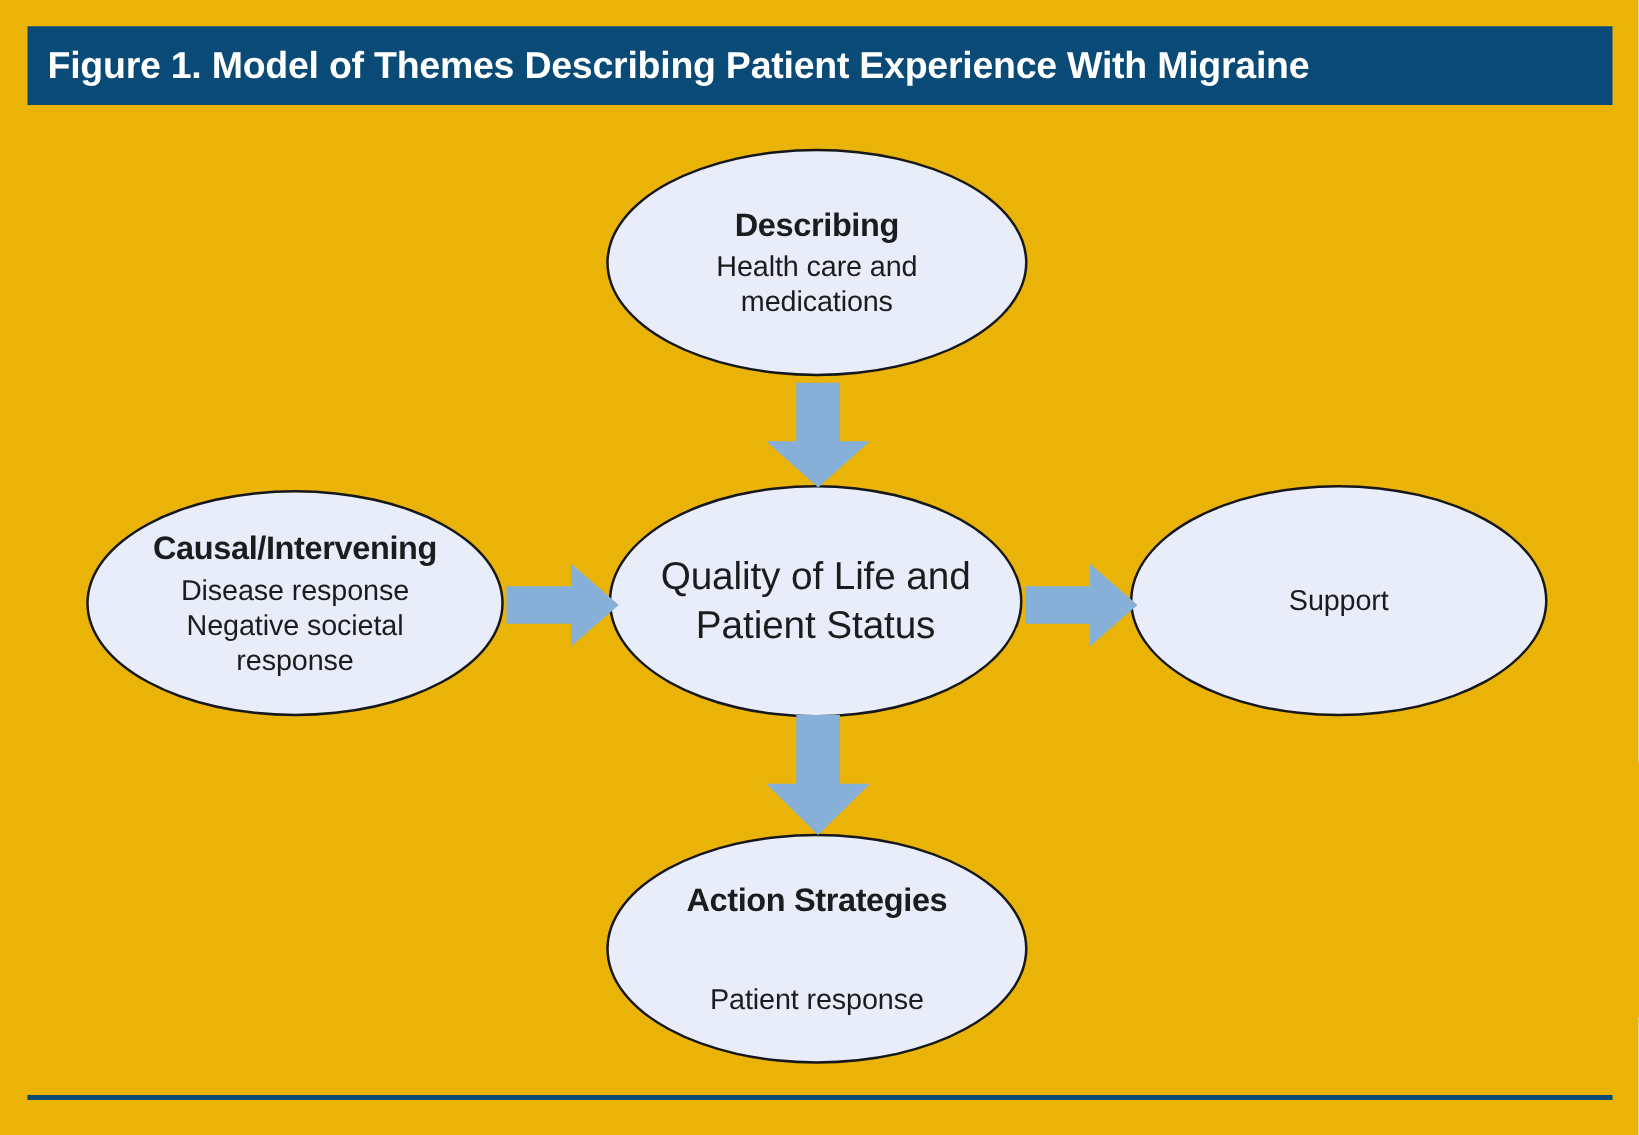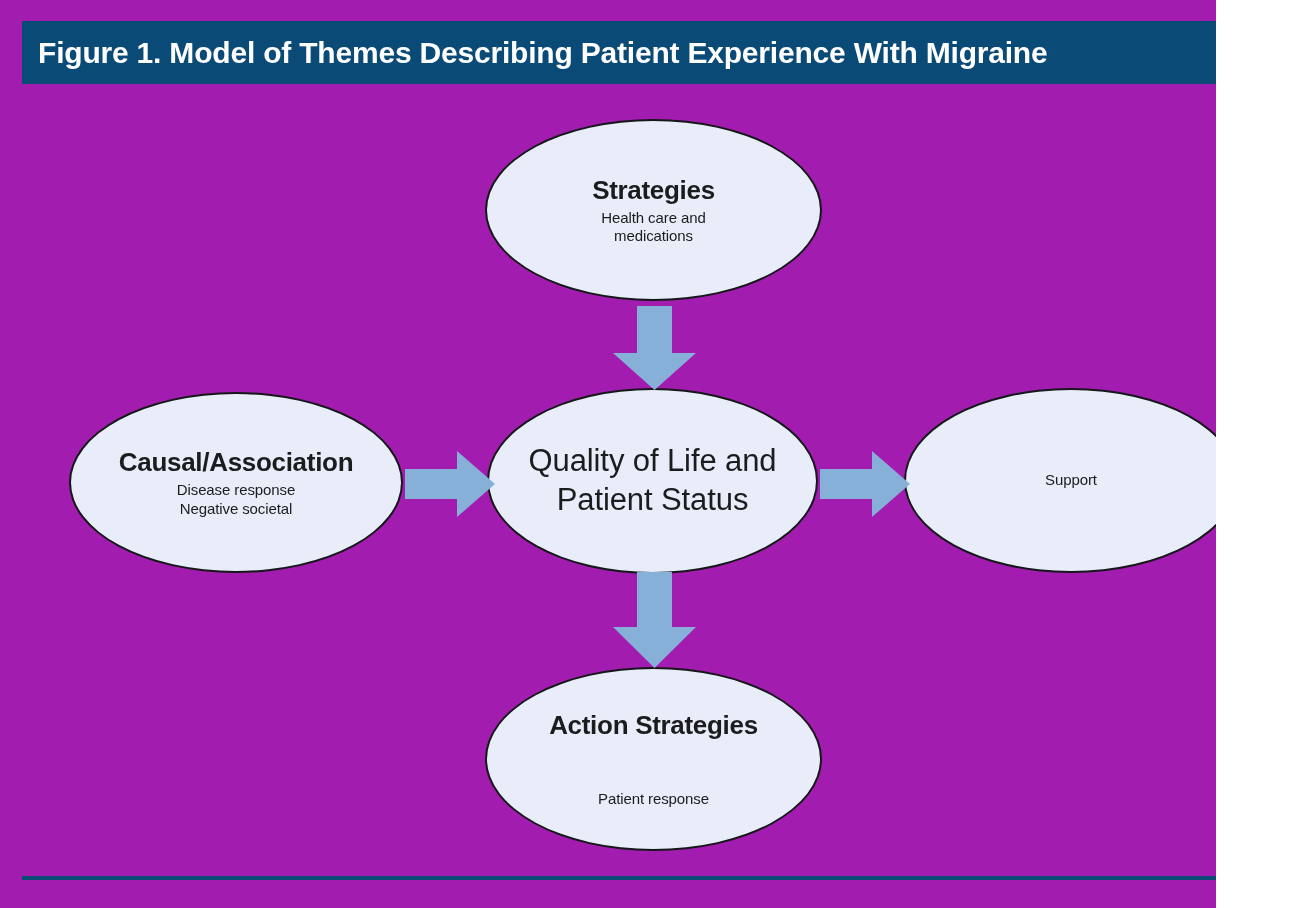--- a/index.html
+++ b/index.html
@@ -7,23 +7,23 @@
     margin: 0;
     padding: 0;
     background: #ffffff;
   }
   body {
     font-family: "Liberation Sans", sans-serif;
     -webkit-font-smoothing: antialiased;
   }
   #figure-root {
     position: relative;
-    width: 1216px;
+    width: 1311px;
     height: 908px;
-    background: #a21caf;
+    background: #eab308;
     overflow: hidden;
   }
 
   
   .title-bar {
     position: absolute;
     left: 22px;
     top: 21px;
     width: 1268px;
     height: 63px;
@@ -68,21 +68,21 @@
     padding: 0 26px;
   }
   .node .heading {
     font-size: 26px;
     font-weight: bold;
     line-height: 1.16;
     letter-spacing: -0.3px;
     white-space: nowrap;
   }
   .node .sub {
-    font-size: 15px;
+    font-size: 23px;
     font-weight: normal;
     line-height: 1.22;
     letter-spacing: -0.1px;
   }
   .node .heading + .sub { margin-top: 4px; }
 
   
   #node-intervening {
     left: 485px; top: 35px; width: 337px; height: 182px;
   }
@@ -128,32 +128,33 @@
 
 <div id="figure-root">
 
   <div class="title-bar">
     <div class="title-text">Figure 1. Model of Themes Describing Patient Experience With Migraine</div>
   </div>
 
   <div class="diagram">
 
     <div class="node" id="node-intervening">
-      <div class="heading">Strategies</div>
+      <div class="heading">Describing</div>
       <div class="sub">
         <div>Health care and</div>
         <div>medications</div>
       </div>
     </div>
 
     <div class="node" id="node-causal">
-      <div class="heading">Causal/Association</div>
+      <div class="heading">Causal/Intervening</div>
       <div class="sub">
         <div>Disease response</div>
         <div>Negative societal</div>
+        <div>response</div>
       </div>
     </div>
 
     <div class="node" id="node-quality">
       <div class="sub">
         <div>Quality of Life and</div>
         <div>Patient Status</div>
       </div>
     </div>
 

